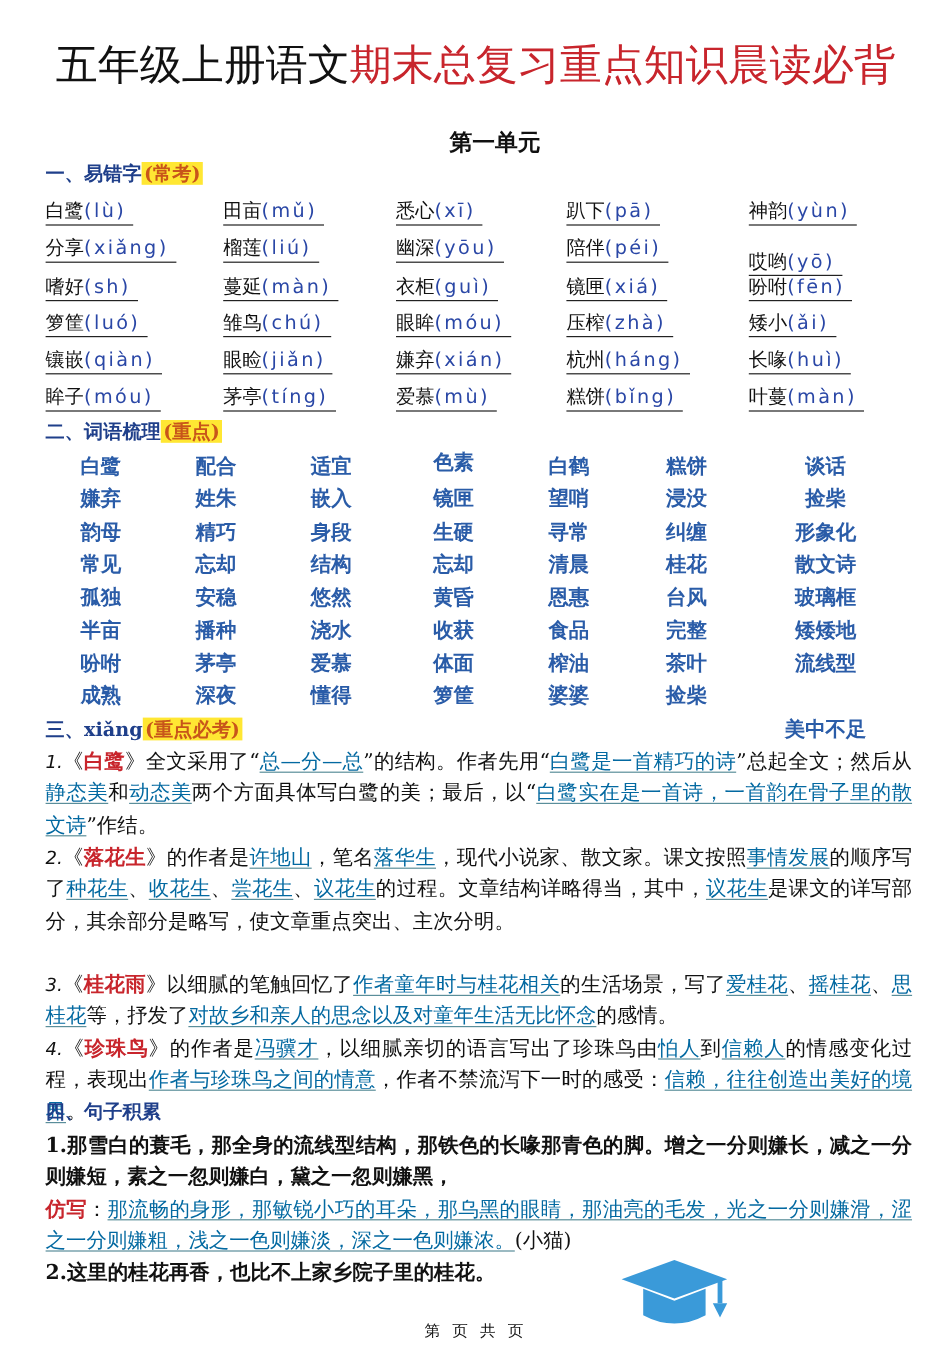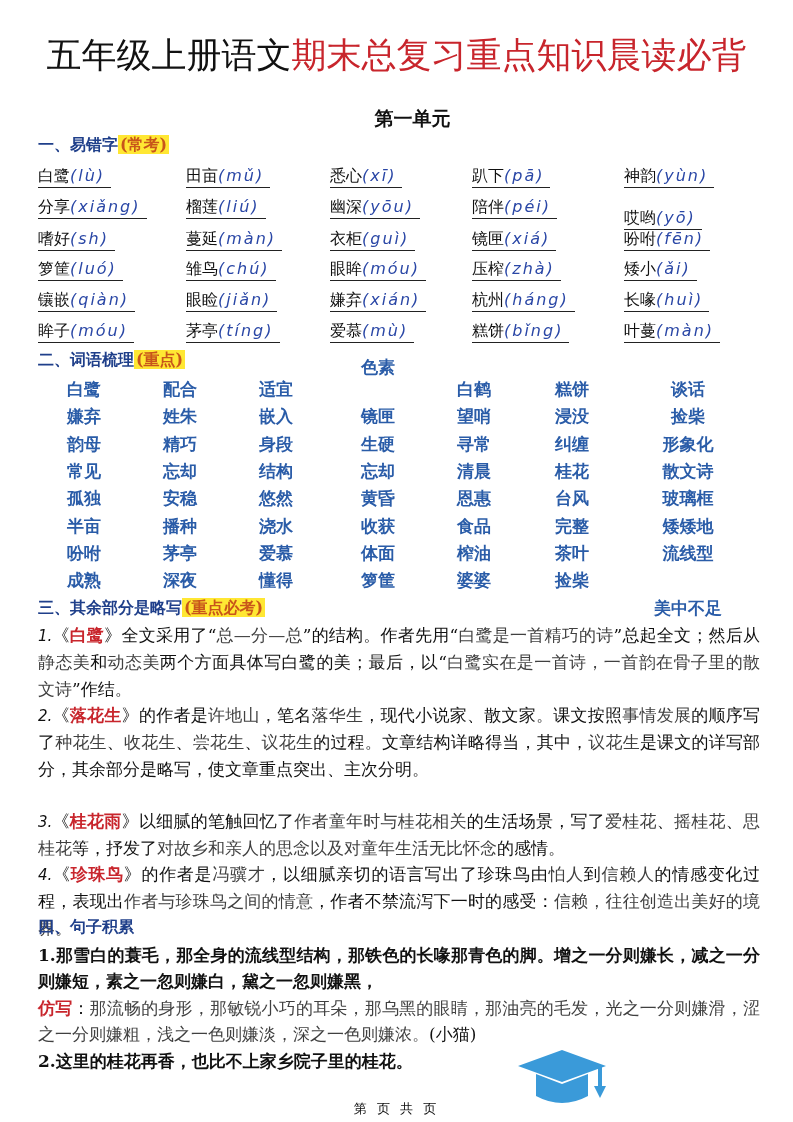--- a/index.html
+++ b/index.html
@@ -24,35 +24,35 @@
     white-space: nowrap; line-height: 20px;
   }
   .section-h .hl { background: #ffe733; color: #c8551a; padding: 0 2px; }
 
   
   .pinyin-cell {
     position: absolute; white-space: nowrap; font-size: 16px; line-height: 22px;
     border-bottom: 1.4px solid #222; padding-right: 6px;
   }
   .pinyin-cell .w { color: #111; font-family: "DejaVu Sans", "Liberation Sans", sans-serif; }
-  .pinyin-cell .py { color: #2a47a6; font-style: italic; font-family: "DejaVu Sans", "Liberation Sans", sans-serif; letter-spacing: 2px; }
+  .pinyin-cell .py { color: #2a47a6; font-family: "DejaVu Sans", "Liberation Sans", sans-serif; letter-spacing: 2px; }
 
   
   .word {
     position: absolute; font-size: 17px; color: #2a5ca8; text-align: center; width: 80px;
     white-space: nowrap; line-height: 22px; font-weight: bold;
   }
 
   
   .para {
     position: absolute; left: 38px; width: 722px; font-size: 17px; line-height: 26.4px;
     color: #111; text-align: justify;
   }
   .para .red { color: #c8252c; font-weight: bold; }
-  .para .g { color: #404040; text-decoration-color: #5a8e9a; text-underline-offset: 3px; }
+  .para .g { color: #0369a1; text-decoration: underline; text-decoration-color: #5a8e9a; text-underline-offset: 3px; }
   .para .num { font-style: italic; font-family: "DejaVu Sans", "Liberation Sans", sans-serif; font-size: 15px; }
   .para.bold { font-weight: bold; }
   .para .fx { color: #c8252c; font-weight: bold; }
 
   .footer {
     position: absolute; left: 0; top: 1100px; width: 793px; text-align: center;
     font-size: 13px; color: #111; letter-spacing: 3px;
   }
 
   .logo { position: absolute; left: 514px; top: 1036px; width: 270px; height: 80px; }
@@ -113,21 +113,21 @@
   </div>
 
 <div class="section-h" style="top:350px;">
   <span>二、词语梳理</span><span class="hl">(重点)</span>
 </div>
 
 <div id="s2grid">
     <div class="word" style="left: 44px; top: 378px;">白鹭</div>
     <div class="word" style="left: 140px; top: 378px;">配合</div>
     <div class="word" style="left: 236px; top: 378px;">适宜</div>
-    <div class="word" style="left: 338px; top: 356px; text-align: center;">色素</div>
+    <div class="word" style="left: 338px; top: 375px; text-align: center;">色素</div>
     <div class="word" style="left: 434px; top: 378px;">白鹤</div>
     <div class="word" style="left: 532px; top: 378px;">糕饼</div>
     <div class="word" style="left: 648px; top: 378px;">谈话</div>
     <div class="word" style="left: 44px; top: 405.3px;">嫌弃</div>
     <div class="word" style="left: 140px; top: 405.3px;">姓朱</div>
     <div class="word" style="left: 236px; top: 405.3px;">嵌入</div>
     <div class="word" style="left: 338px; top: 405.3px;">镜匣</div>
     <div class="word" style="left: 434px; top: 405.3px;">望哨</div>
     <div class="word" style="left: 532px; top: 405.3px;">浸没</div>
     <div class="word" style="left: 648px; top: 405.3px;">捡柴</div>
@@ -169,21 +169,21 @@
     <div class="word" style="left: 44px; top: 569.1px;">成熟</div>
     <div class="word" style="left: 140px; top: 569.1px;">深夜</div>
     <div class="word" style="left: 236px; top: 569.1px;">懂得</div>
     <div class="word" style="left: 338px; top: 569.1px;">箩筐</div>
     <div class="word" style="left: 434px; top: 569.1px;">婆婆</div>
     <div class="word" style="left: 532px; top: 569.1px;">捡柴</div>
     <div class="word" style="left: 648px; top: 569.1px; margin-top: 28px;">美中不足</div>
   </div>
 
 <div class="section-h" style="top:598px;">
-  <span>三、其余部分是略写</span><span class="hl">(重点必考)</span>
+  <span>三、xiǎng</span><span class="hl">(重点必考)</span>
 </div>
 
 <div class="para" style="top:622px;">
   <span class="num">1.</span><span>《</span><span class="red">白鹭</span><span>》全文采用了“</span><span class="g">总—分—总</span><span>”的结构。作者先用“</span><span class="g">白鹭是一首精巧的诗</span><span>”总起全文；然后从</span><span class="g">静态美</span><span>和</span><span class="g">动态美</span><span>两个方面具体写白鹭的美；最后，以“</span><span class="g">白鹭实在是一首诗，一首韵在骨子里的散文诗</span><span>”作结。</span>
 </div>
 
 <div class="para" style="top:702px;">
   <span class="num">2.</span><span>《</span><span class="red">落花生</span><span>》的作者是</span><span class="g">许地山</span><span>，笔名</span><span class="g">落华生</span><span>，现代小说家、散文家。课文按照</span><span class="g">事情发展</span><span>的顺序写了</span><span class="g">种花生</span><span>、</span><span class="g">收花生</span><span>、</span><span class="g">尝花生</span><span>、</span><span class="g">议花生</span><span>的过程。文章结构详略得当，其中，</span><span class="g">议花生</span><span>是课文的详写部分，其余部分是略写，使文章重点突出、主次分明。</span>
 </div>
 

